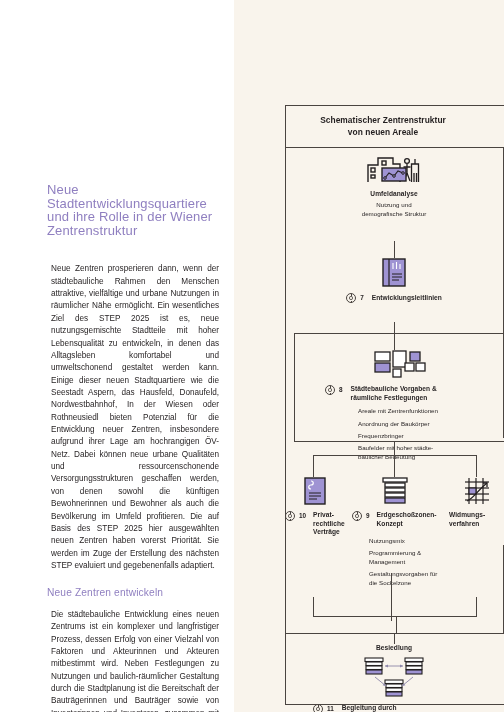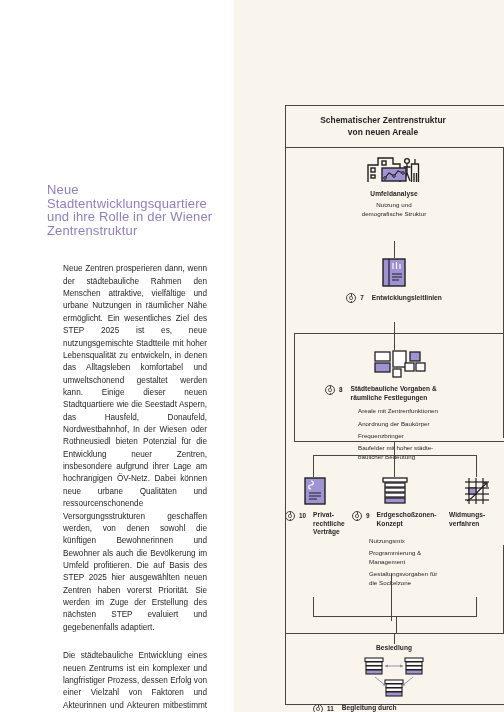--- a/index.html
+++ b/index.html
@@ -34,21 +34,21 @@
     margin:0 0 26px 0;
     font-size:13px;line-height:13.6px;font-weight:normal;
     color:#8f7fc0;letter-spacing:.15px;
   }
   #col h3{
     margin:14px 0 9px 0;
     font-size:10.2px;line-height:13.6px;font-weight:normal;
     color:#8f7fc0;letter-spacing:.15px;
   }
   #col p{
-    margin:16px;
+    margin:4px;
     font-size:8.2px;line-height:12.36px;
     text-align:justify;
     hyphens:none;
     letter-spacing:-.02px;
   }
 
   
   #panel{
     position:absolute;left:285px;top:105px;width:219px;height:595px;
   }
@@ -98,20 +98,21 @@
 </head>
 <body>
 
 <div id="page">
   <div id="cream"></div>
 
 
   <div id="col">
     <h2>Neue Stadtentwicklungsquartiere und ihre Rolle in der Wiener Zentrenstruktur</h2>
     <p>Neue Zentren prosperieren dann, wenn der städtebauliche Rahmen den Menschen attraktive, vielfältige und urbane Nutzungen in räumlicher Nähe ermöglicht. Ein wesentliches Ziel des STEP 2025 ist es, neue nutzungsgemischte Stadtteile mit hoher Lebensqualität zu entwickeln, in denen das Alltagsleben komfortabel und umweltschonend gestaltet werden kann. Einige dieser neuen Stadtquartiere wie die Seestadt Aspern, das Hausfeld, Donaufeld, Nordwestbahnhof, In der Wiesen oder Rothneusiedl bieten Potenzial für die Entwicklung neuer Zentren, insbesondere aufgrund ihrer Lage am hochrangigen ÖV-Netz. Dabei können neue urbane Qualitäten und ressourcenschonende Versorgungsstrukturen geschaffen werden, von denen sowohl die künftigen Bewohnerinnen und Bewohner als auch die Bevölkerung im Umfeld profitieren. Die auf Basis des STEP 2025 hier ausgewählten neuen Zentren haben vorerst Priorität. Sie werden im Zuge der Erstellung des nächsten STEP evaluiert und gegebenenfalls adaptiert.</p>
+    <h3>Neue Zentren entwickeln</h3>
     <p>Die städtebauliche Entwicklung eines neuen Zentrums ist ein komplexer und langfristiger Prozess, dessen Erfolg von einer Vielzahl von Faktoren und Akteurinnen und Akteuren mitbestimmt wird. Neben Festlegungen zu Nutzungen und baulich-räumlicher Gestaltung durch die Stadtplanung ist die Bereitschaft der Bauträgerinnen und Bauträger sowie von Investorinnen und Investoren, zusammen mit der Stadtplanung eine gemeinsame Vision zu verfolgen und von Anfang an die notwendigen Organisations- und Verwaltungsstrukturen zu schaffen, unumgänglich. Auch das Engagement und die Mitwirkung künftiger Nutzerinnen und Nutzer und die Integration sozialräumlicher Aspekte soll wo immer möglich im Rahmen von Partizipationsprozessen gefördert werden. Schließlich müssen die Investitions-, Standort- und Förderentscheidungen sowie Marketingmaßnahmen von Einrichtungen der Stadt synchronisiert und im Hinblick auf eine vollwertige</p>
   </div>
 
   <div id="panel">
 
     <div class="ttlbox">
       <div class="t">
         <span>Schematischer Zentrenstruktur</span><br>
         <span>von neuen Areale</span>
       </div>

